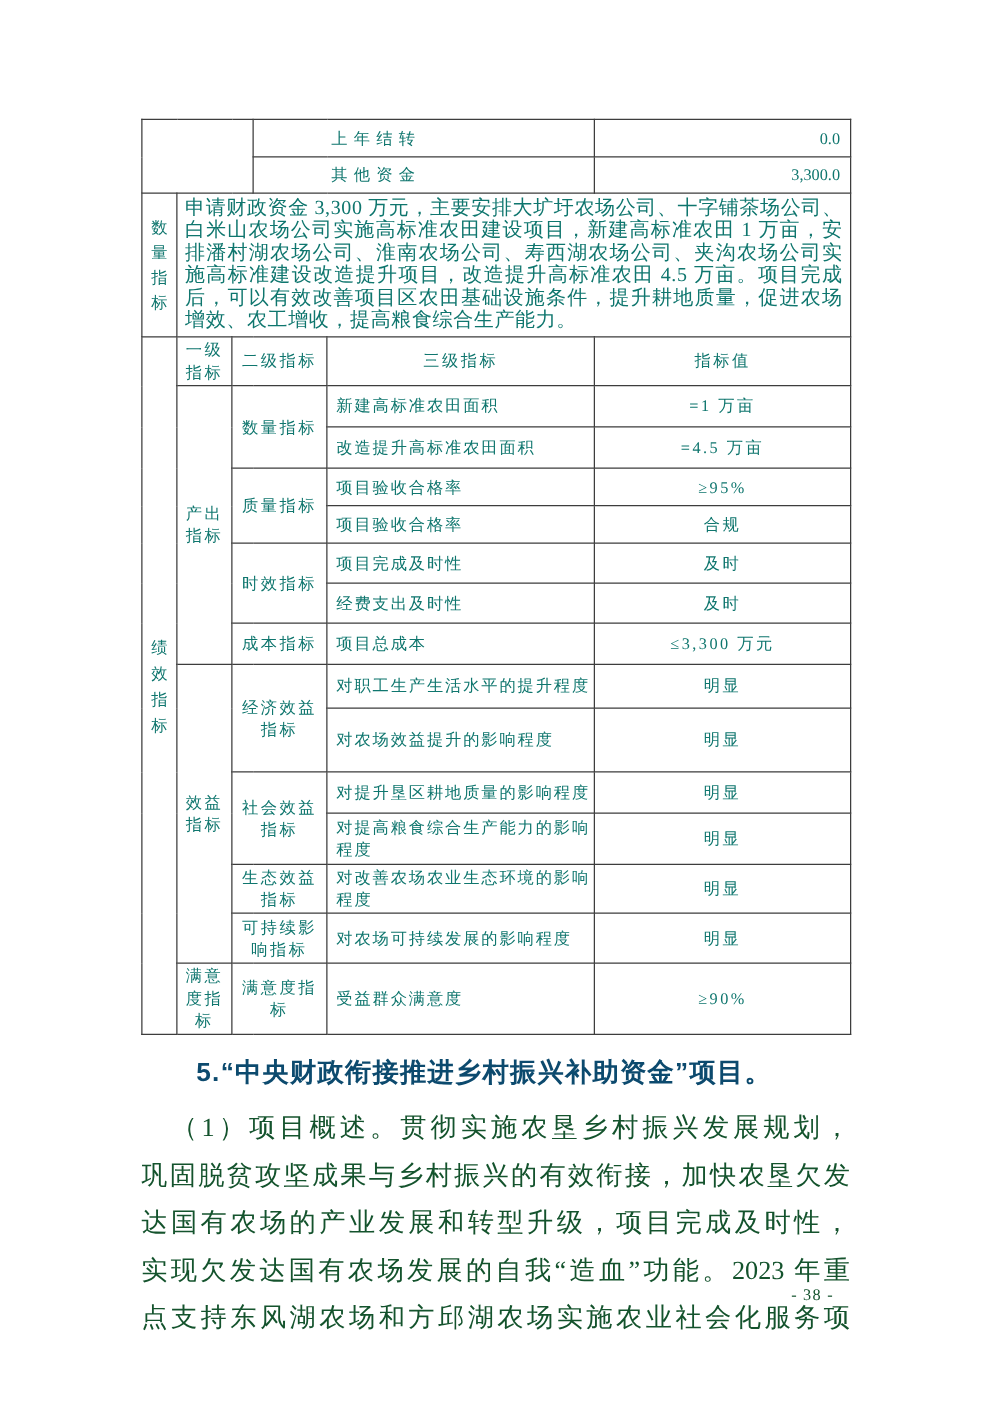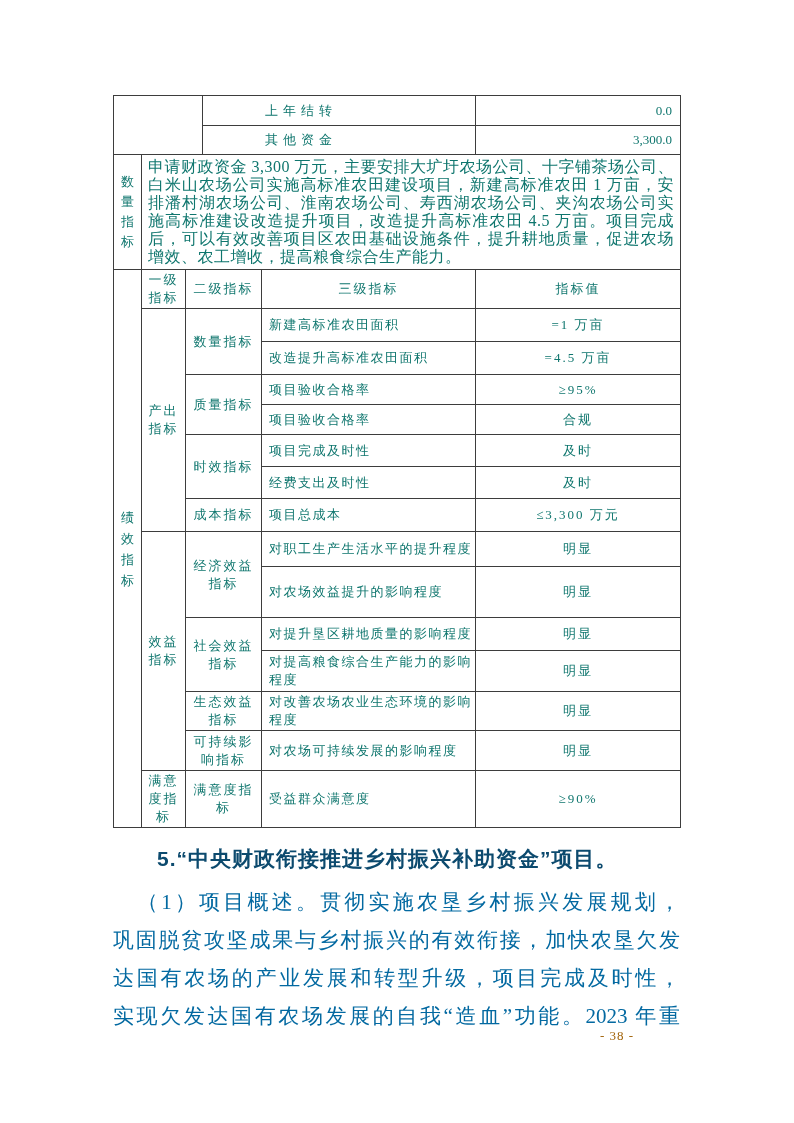--- a/index.html
+++ b/index.html
@@ -52,30 +52,30 @@
     letter-spacing: 1px;
     color: #0c4a6e;
     white-space: nowrap;
   }
   .paragraph { margin-top: 8px; }
   .para-line {
     font-size: 21px;
     height: 38px; line-height: 38px;
     text-align: justify;
     text-align-last: justify;
-    color: #0369a1;
+    color: #14532d;
   }
   .para-line.indent { padding-left: 24px; }
   .page-number {
     position: absolute;
     top: 1028px; left: 600px; width: 100px;
-    text-align: left;
+    text-align: center;
     font-size: 13px;
     letter-spacing: 1px;
-    color: #a16207;
+    color: #14532d;
   }
 </style>
 </head>
 <body>
 
 <div class="content">
 
   <table class="doc-table">
     <colgroup>
       <col style="width:28px">
@@ -187,17 +187,18 @@
   </tbody>
     </table>
 
   <div class="section-heading">5.“中央财政衔接推进乡村振兴补助资金”项目。</div>
 
   <div class="paragraph">
     <div class="para-line indent">（1）项目概述。贯彻实施农垦乡村振兴发展规划，</div>
     <div class="para-line">巩固脱贫攻坚成果与乡村振兴的有效衔接，加快农垦欠发</div>
     <div class="para-line">达国有农场的产业发展和转型升级，项目完成及时性，</div>
     <div class="para-line">实现欠发达国有农场发展的自我“造血”功能。2023 年重</div>
+    <div class="para-line">点支持东风湖农场和方邱湖农场实施农业社会化服务项</div>
   </div>
 
 </div>
 
 <div class="page-number">- 38 -</div>
 
 </body></html>

